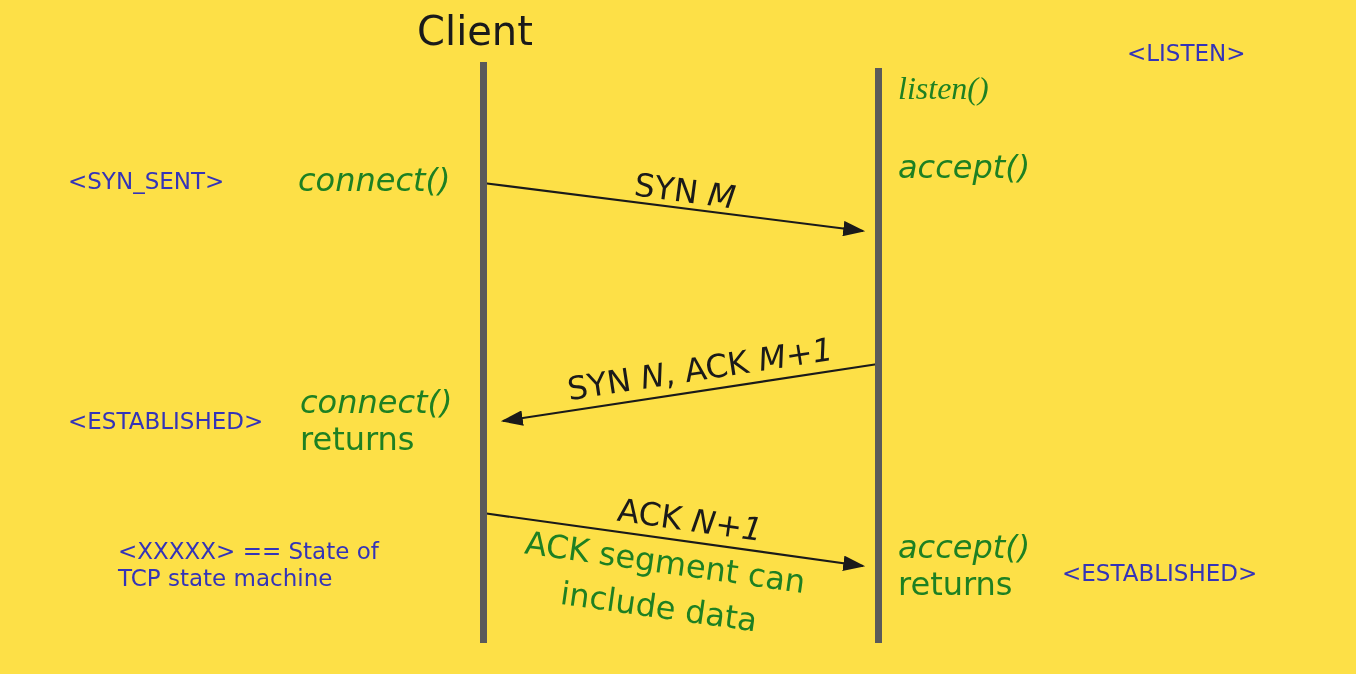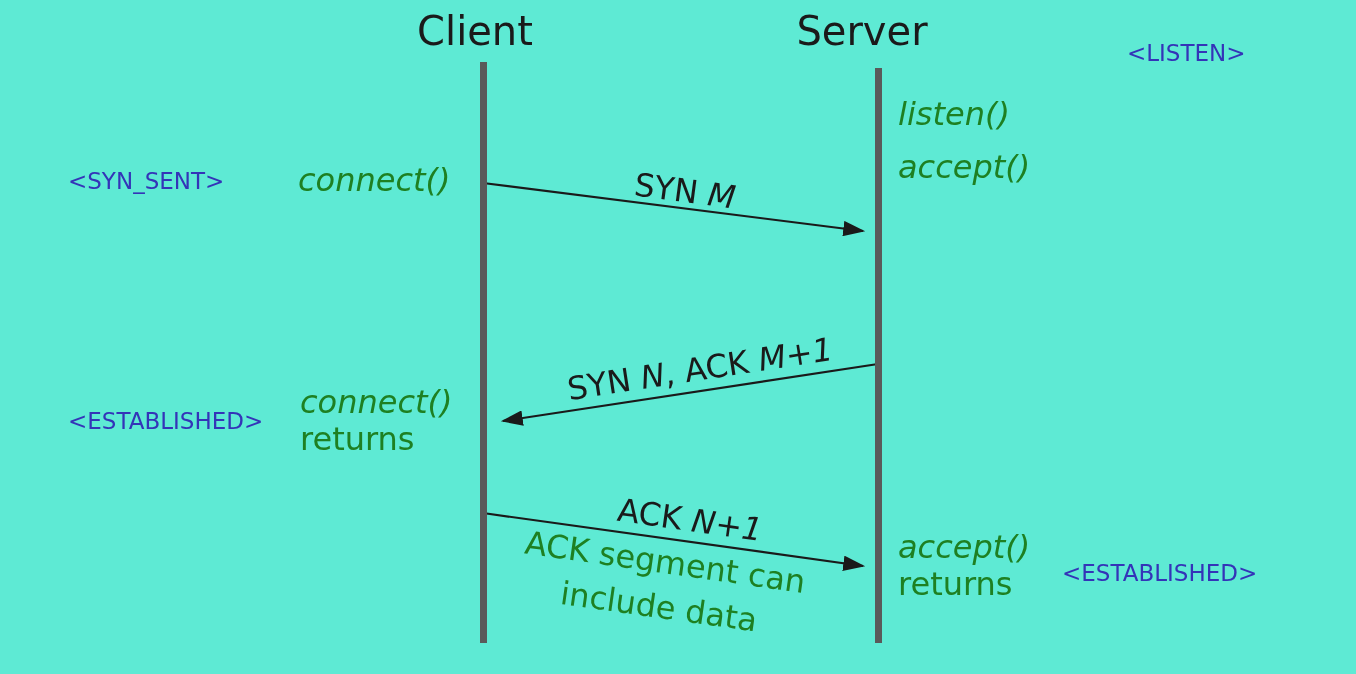--- a/index.html
+++ b/index.html
@@ -1,19 +1,19 @@
 <!DOCTYPE html>
 <html style="--state-blue: #3434b8; --code-green: #1e8022; --lifeline-gray: #5a5a5a; --line-black: #1a1a1a;"><head>
 <meta charset="utf-8">
 <style>
   html,body{margin:0;padding:0;background:#ffffff;}
   .canvas{
     position:relative;
     width:1356px;height:674px;
-    background:#5eead4;
+    background:#fde047;
     font-family:"DejaVu Sans","Liberation Sans",sans-serif;
     overflow:hidden;
   }
   .arrows{position:absolute;left:0;top:0;width:1356px;height:674px;}
   .lifeline{
     position:absolute;width:7px;
     background:var(--lifeline-gray,#5a5a5a);
   }
   .lifeline.client{left:480px;top:62px;height:581px;}
   .lifeline.server{left:875px;top:68px;height:575px;}
@@ -38,21 +38,21 @@
     position:absolute;left:118px;top:538px;
     color:var(--state-blue,#3434b8);
     font-size:23px;line-height:27px;white-space:nowrap;
   }
   .code{
     position:absolute;
     color:var(--code-green,#1e8022);
     font-size:32px;line-height:37px;white-space:nowrap;
   }
   .it{font-style:italic;}
-  .code.listen{left:898px;top:96px;}
+  .code.listen{left:898px;top:70px;font-family:Liberation Serif, serif;}
   .code.accept{left:898px;top:149px;}
   .code.connect{left:298px;top:162px;}
   .code.connect-returns{left:300px;top:384px;}
   .code.accept-returns{left:898px;top:529px;}
   .msg{
     position:absolute;
     color:#1a1a1a;font-size:32px;white-space:nowrap;
   }
   .msg.syn{left:685px;top:191px;transform:translate(-50%,-50%) rotate(7.5deg);}
   .msg.synack{left:700px;top:369px;transform:translate(-50%,-50%) rotate(-8.7deg);}
@@ -77,21 +77,20 @@
     </defs>
     <line x1="483" y1="183" x2="863" y2="231" stroke="#1a1a1a" stroke-width="2.2" marker-end="url(#ah)"></line>
     <line x1="878" y1="364" x2="503" y2="421" stroke="#1a1a1a" stroke-width="2.2" marker-end="url(#ah)"></line>
     <line x1="483" y1="513" x2="863" y2="566" stroke="#1a1a1a" stroke-width="2.2" marker-end="url(#ah)"></line>
   </svg>
 
   <div class="lifeline client"></div>
   <div class="lifeline server"></div>
 
   <div class="title client">Client</div>
-  <div class="title server">Server</div>
 
   <div class="state listen">&lt;LISTEN&gt;</div>
   <div class="state syn-sent">&lt;SYN_SENT&gt;</div>
   <div class="state est-client">&lt;ESTABLISHED&gt;</div>
   <div class="state est-server">&lt;ESTABLISHED&gt;</div>
 
   <div class="code listen it">listen()</div>
   <div class="code accept it">accept()</div>
   <div class="code connect it">connect()</div>
 
@@ -109,14 +108,18 @@
 
   <div class="msg synack"><span>SYN </span><span class="it">N</span><span>, ACK </span><span class="it">M+1</span></div>
 
   <div class="msg ack"><span>ACK </span><span class="it">N+1</span></div>
 
   <div class="ack-note">
     <div>ACK segment can</div>
     <div>include data</div>
   </div>
 
+  <div class="legend">
+    <div>&lt;XXXXX&gt; == State of</div>
+    <div>TCP state machine</div>
+  </div>
 
 </div>
 
 </body></html>

